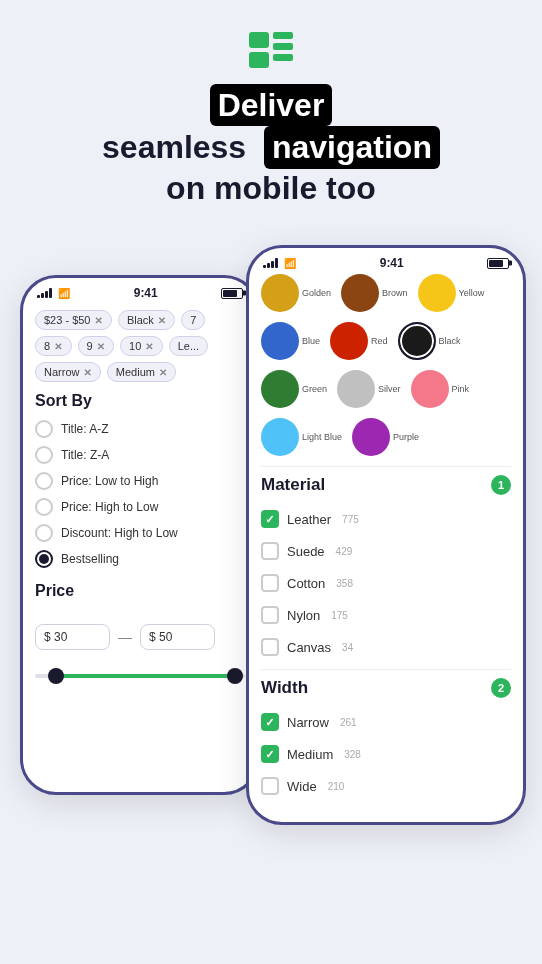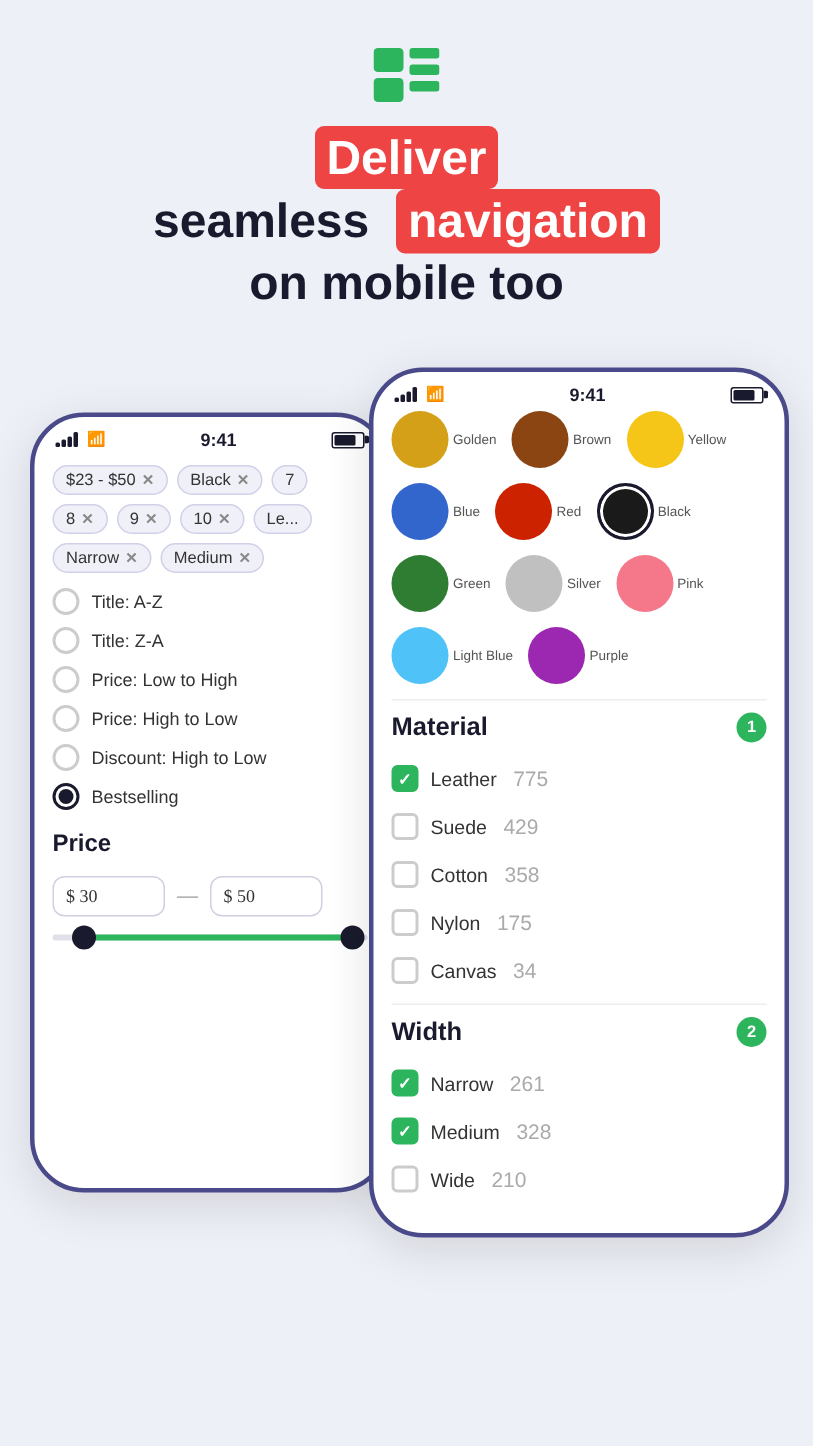--- a/index.html
+++ b/index.html
@@ -31,21 +31,21 @@
 
     .headline {
       font-size: 32px;
       font-weight: 700;
       color: #1a1a2e;
       text-align: center;
       line-height: 1.2;
     }
 
     .highlight-green {
-      background: #ef4444;
+      background: #000000;
       color: #fff;
       border-radius: 6px;
       padding: 2px 8px;
       display: inline-block;
     }
 
     
     .phones-container {
       position: relative;
       width: 542px;
@@ -230,22 +230,21 @@
 
     
     .price-section {
       margin-top: 14px;
     }
 
     .price-inputs {
       display: flex;
       align-items: center;
       gap: 8px;
-      margin: 12px 0;
-      font-family: Liberation Serif, serif;
+      margin: 24px 0;
     }
 
     .price-input {
       border: 1px solid #d0d0e0;
       border-radius: 8px;
       padding: 5px 8px;
       font-size: 12px;
       color: #333;
       width: 75px;
     }
@@ -389,21 +388,21 @@
       border-color: #2db55d;
     }
 
     .checkmark {
       color: #fff;
       font-size: 11px;
       font-weight: 700;
     }
 
     .item-count {
-      font-size: 14px;
+      font-size: 10px;
       color: #aaa;
       margin-left: 3px;
     }
 
     .divider {
       height: 1px;
       background: #eee;
       margin: 2px 12px;
     }
 
@@ -492,20 +491,21 @@
         <div class="tag">
           <span>Narrow</span>
           <span class="tag-x">✕</span>
         </div>
         <div class="tag">
           <span>Medium</span>
           <span class="tag-x">✕</span>
         </div>
       </div>
 
+      <div class="section-title">Sort By</div>
       <div class="radio-list">
         <div class="radio-item">
           <div class="radio-circle"></div>
           <span>Title: A-Z</span>
         </div>
         <div class="radio-item">
           <div class="radio-circle"></div>
           <span>Title: Z-A</span>
         </div>
         <div class="radio-item">

